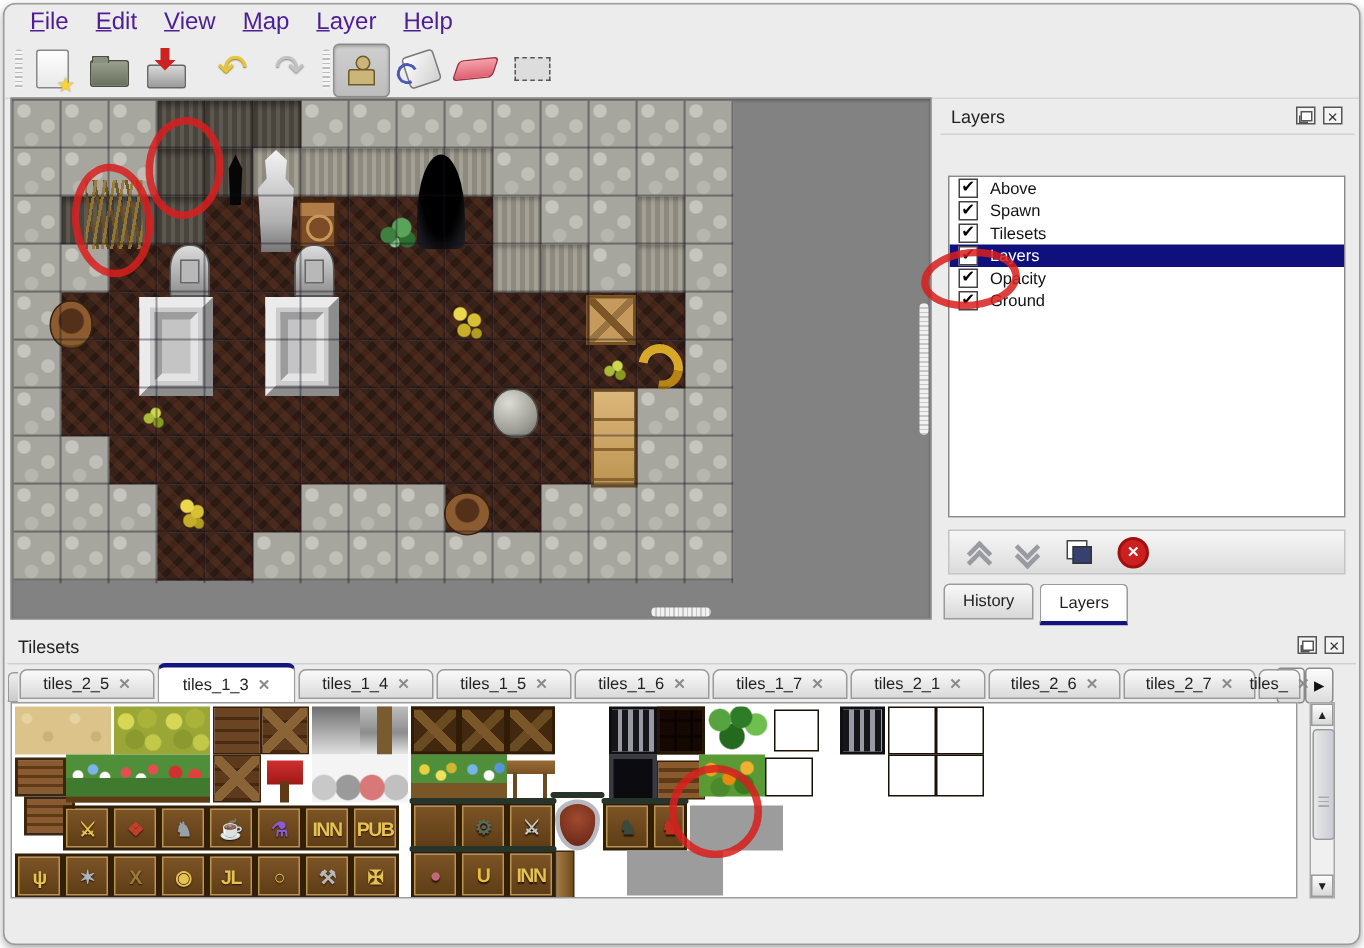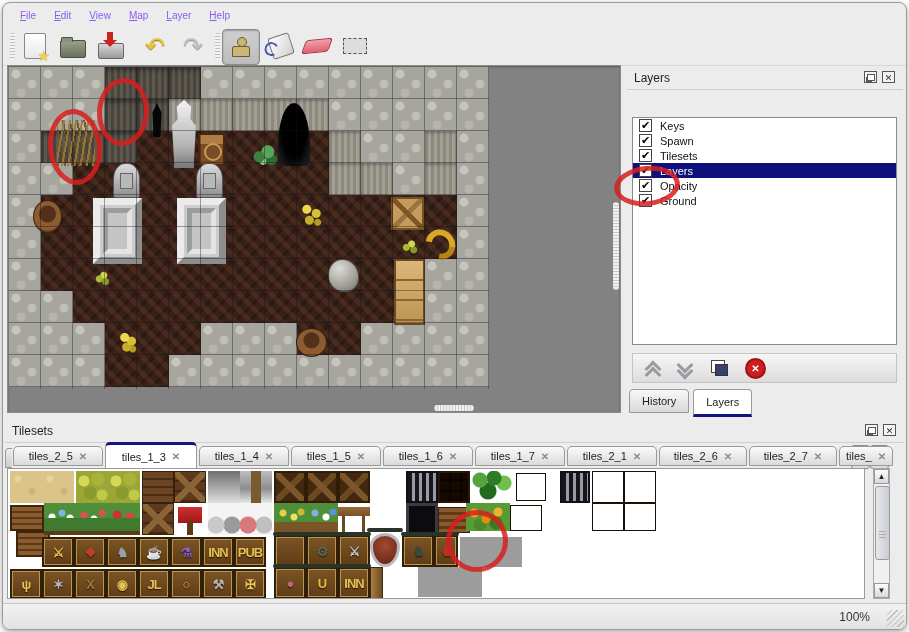--- a/index.html
+++ b/index.html
@@ -1,21 +1,21 @@
 <!DOCTYPE html>
 <html><head>
 <meta charset="utf-8">
 <style>
   html,body{margin:0;padding:0;background:#fff;font-family:"Liberation Sans",sans-serif;}
   #stage{position:relative;width:909px;height:632px;overflow:hidden;}
   #appwin{position:absolute;left:2px;top:2px;width:903px;height:626px;background:#ececec;
     border:1px solid #9a9a9a;border-radius:8px;box-shadow:0 2px 6px rgba(0,0,0,.35);overflow:hidden;}
   
   #menubar{position:absolute;left:0;top:0;width:100%;height:24px;display:flex;align-items:center;padding-left:8px;box-sizing:border-box;}
-  .menu-item{font-size:10px;color:#8b5cf6;padding:3px 9px;cursor:default;}
+  .menu-item{font-size:16px;color:#4c1d95;padding:3px 9px;cursor:default;}
   .menu-item u{text-decoration:underline;}
   
   #toolbar{position:absolute;left:0;top:24px;width:100%;height:38px;border-bottom:1px solid #d6d6d6;}
   .ribbed-v{position:absolute;width:5px;background:repeating-linear-gradient(to bottom,#bdbdbd 0 1px,#f4f4f4 1px 3px);border-radius:2px;}
   .tbtn{position:absolute;top:4px;width:32px;height:30px;display:flex;align-items:center;justify-content:center;}
   .tbtn.pressed{top:2px;height:34px;width:36px;border:1px solid #8a8a8a;border-radius:4px;
     background:linear-gradient(#cfcfcf,#bdbdbd);box-shadow:inset 0 1px 2px rgba(0,0,0,.25);}
   .icon-newfile{position:relative;width:20px;height:24px;background:linear-gradient(#fff,#e8e8e8);border:1px solid #888;border-radius:2px;}
   .icon-newfile:after{content:"★";position:absolute;right:-5px;bottom:-6px;color:#f4d33c;font-size:14px;text-shadow:0 0 1px #a88;}
   .icon-folder{position:relative;width:24px;height:16px;background:linear-gradient(#9aa08e,#6a705e);border:1px solid #4a4f42;border-radius:2px;margin-top:6px;}
@@ -419,21 +419,21 @@
 
     <div id="layerspanel">
       <div class="panel-title">
         <span class="lbl">Layers</span>
         <span class="mini-ico mini-restore" style="right:26px;"></span>
         <span class="mini-ico" style="right:8px;">✕</span>
       </div>
       <div id="layerslist">
           <div class="layer-row">
             <div class="cbx">✔</div>
-            <span>Keys</span>
+            <span>Above</span>
           </div>
           <div class="layer-row">
             <div class="cbx">✔</div>
             <span>Spawn</span>
           </div>
           <div class="layer-row">
             <div class="cbx">✔</div>
             <span>Tilesets</span>
           </div>
           <div class="layer-row selected">
@@ -510,21 +510,21 @@
             <span class="tab-x">✕</span>
           </div>
           <div class="tstab" style="left: 654px; width: 88px;">
             <span>tiles_2_6</span>
             <span class="tab-x">✕</span>
           </div>
           <div class="tstab" style="left: 744px; width: 88px;">
             <span>tiles_2_7</span>
             <span class="tab-x">✕</span>
           </div>
-          <div class="tstab" style="left: 834px; width: 54px;">
+          <div class="tstab" style="left: 834px; width: 28px;">
             <span>tiles_</span>
             <span class="tab-x">✕</span>
           </div>
         </div>
       <div id="tscontent">
           <div class="tile k-sand" style="left: 2px; top: 2px; width: 32px; height: 32px;"></div>
           <div class="tile k-sand" style="left: 34px; top: 2px; width: 32px; height: 32px;"></div>
           <div class="tile k-bush" style="left: 68px; top: 2px; width: 32px; height: 32px;"></div>
           <div class="tile k-bush" style="left: 100px; top: 2px; width: 32px; height: 32px;"></div>
           <div class="tile k-fence" style="left: 134px; top: 2px; width: 32px; height: 32px;"></div>
@@ -631,24 +631,20 @@
           <div class="tile k-post" style="left: 362px; top: 98px; width: 13px; height: 33px;"></div>
           <div class="tile k-gray-block" style="left: 410px; top: 98px; width: 64px; height: 30px;"></div>
         </div>
       <div id="tsscroll">
         <div class="sbtn" style="top:0;">▲</div>
         <div id="tsthumb"></div>
         <div class="sbtn" style="bottom:0;">▼</div>
       </div>
     </div>
 
-    <div id="statusbar">
-      <span id="zoomlevel">100%</span>
-      <div id="grip"></div>
-    </div>
 
   </div>
   <div id="annotations">
       <div class="red-ellipse" style="left: 48px; top: 109px; width: 44px; height: 66px; border-color: rgb(216, 30, 30); transform: rotate(-6deg);"></div>
       <div class="red-ellipse" style="left: 97px; top: 78px; width: 42px; height: 58px; border-color: rgb(216, 30, 30); transform: rotate(4deg);"></div>
       <div class="red-ellipse" style="left: 614px; top: 166px; width: 56px; height: 30px; border-color: rgb(216, 30, 30); transform: rotate(-6deg);"></div>
       <div class="red-ellipse" style="left: 446px; top: 510px; width: 52px; height: 52px; border-color: rgb(216, 30, 30); transform: rotate(0deg);"></div>
     </div>
 </div>
 

